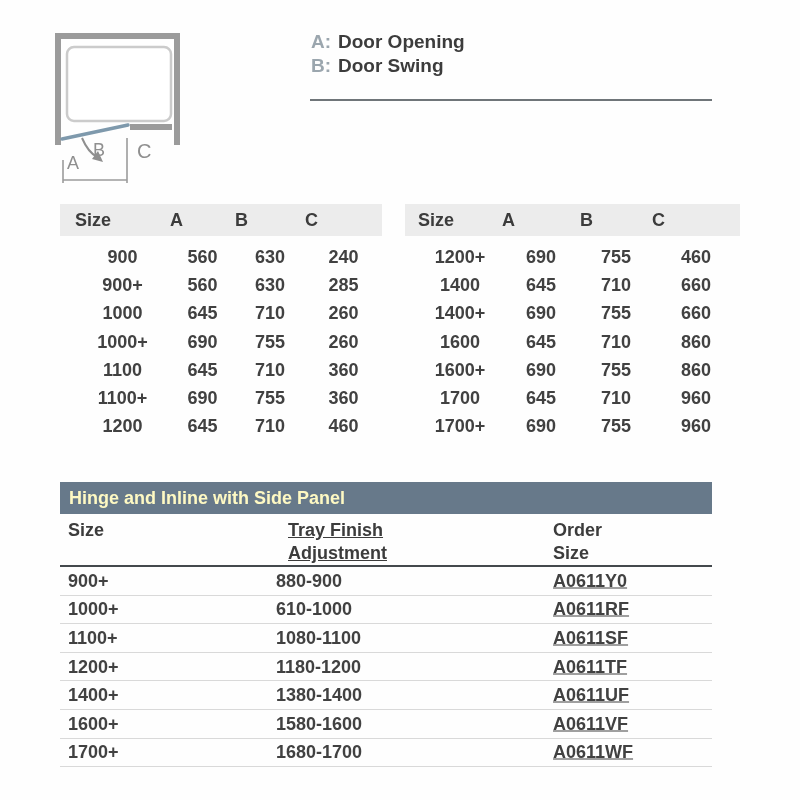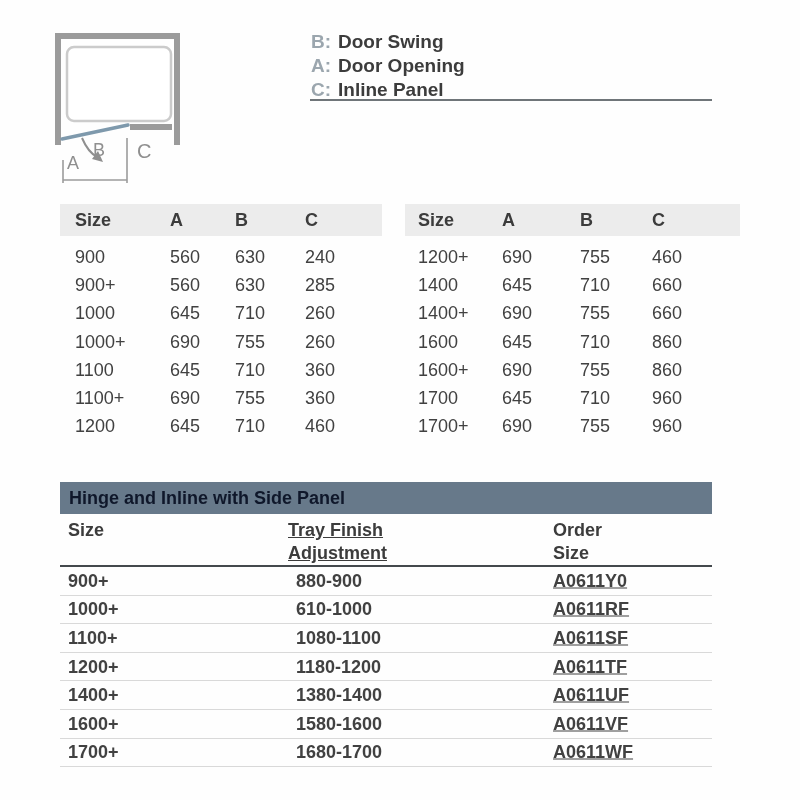--- a/index.html
+++ b/index.html
@@ -21,52 +21,52 @@
   
   .spec-table{position:absolute;top:204px;}
   .spec-left{left:60px;width:322px;}
   .spec-right{left:405px;width:335px;}
   .spec-header{
     background:#ECECEC;height:32px;display:flex;align-items:center;
     font-weight:700;color:#3C3C3C;font-size:18px;
   }
   .spec-rows{margin-top:7px;}
   .spec-row{height:28.3px;display:flex;align-items:center;
-    font-weight:400;color:#414141;font-size:18px;}
+    font-weight:700;color:#414141;font-size:18px;text-align:center;}
   .spec-left .c1{width:95px;padding-left:15px;box-sizing:content-box;}
   .spec-left .c2{width:65px;}
   .spec-left .c3{width:70px;}
   .spec-left .c4{flex:1;}
   .spec-right .c1{width:84px;padding-left:13px;}
   .spec-right .c2{width:78px;}
   .spec-right .c3{width:72px;}
   .spec-right .c4{flex:1;}
 
   
   .order-bar{
     position:absolute;left:60px;top:482px;width:652px;height:32px;
-    background:#67798A;color:#0f172a;font-weight:700;font-size:18px;
+    background:#67798A;color:#fef9c3;font-weight:700;font-size:18px;
     display:flex;align-items:center;padding-left:9px;box-sizing:border-box;
   }
   .order-headers{
     position:absolute;left:60px;top:519px;width:652px;height:47px;
     font-weight:700;font-size:18px;color:#3C3C3C;line-height:23px;
   }
   .order-headers .oc1{position:absolute;left:8px;top:0;}
   .order-headers .oc2{position:absolute;left:228px;top:0;text-decoration:underline;}
   .order-headers .oc3{position:absolute;left:493px;top:0;}
   .order-rule{position:absolute;left:60px;top:565px;width:652px;height:2px;background:#44494D;}
   .order-rows{position:absolute;left:60px;top:567px;width:652px;}
   .order-row{
     position:relative;height:27.6px;border-bottom:1px solid #D9D9D9;
     font-weight:700;font-size:18px;color:#414141;
   }
   .order-row span{position:absolute;top:50%;transform:translateY(-50%);}
   .order-row .oc1{left:8px;}
-  .order-row .oc2{left:236px;}
+  .order-row .oc2{left:216px;}
   .order-row .oc3{left:493px;text-decoration:underline;}
 </style>
 </head>
 <body>
 
 <div class="page">
 
   <svg class="diagram" width="140" height="170" viewBox="0 0 140 170">
     <rect x="3" y="8" width="125" height="6" fill="#9B9B9B"></rect>
     <rect x="3" y="8" width="6" height="112" fill="#9B9B9B"></rect>
@@ -79,27 +79,24 @@
     <line x1="11" y1="135" x2="11" y2="158" stroke="#9B9B9B" stroke-width="1.6"></line>
     <line x1="75" y1="113" x2="75" y2="158" stroke="#9B9B9B" stroke-width="1.6"></line>
     <line x1="11" y1="155" x2="75" y2="155" stroke="#9B9B9B" stroke-width="1.6"></line>
     <text x="15" y="144" font-size="18" fill="#8F8F8F" font-family="Liberation Sans, sans-serif">A</text>
     <text x="41" y="131" font-size="18" fill="#8F8F8F" font-family="Liberation Sans, sans-serif">B</text>
     <text x="85" y="133" font-size="20" fill="#8F8F8F" font-family="Liberation Sans, sans-serif">C</text>
   </svg>
 
   <div class="legend">
     <div class="legend-line">
+      <span class="legend-key">A:</span><span class="legend-label">Door Opening</span>
+    </div>
+    <div class="legend-line">
       <span class="legend-key">B:</span><span class="legend-label">Door Swing</span>
-    </div>
-    <div class="legend-line">
-      <span class="legend-key">A:</span><span class="legend-label">Door Opening</span>
-    </div>
-    <div class="legend-line">
-      <span class="legend-key">C:</span><span class="legend-label">Inline Panel</span>
     </div>
   </div>
   <div class="legend-divider"></div>
 
   <div class="spec-table spec-left">
     <div class="spec-header">
       <span class="c1">Size</span>
       <span class="c2">A</span>
       <span class="c3">B</span>
       <span class="c4">C</span>

